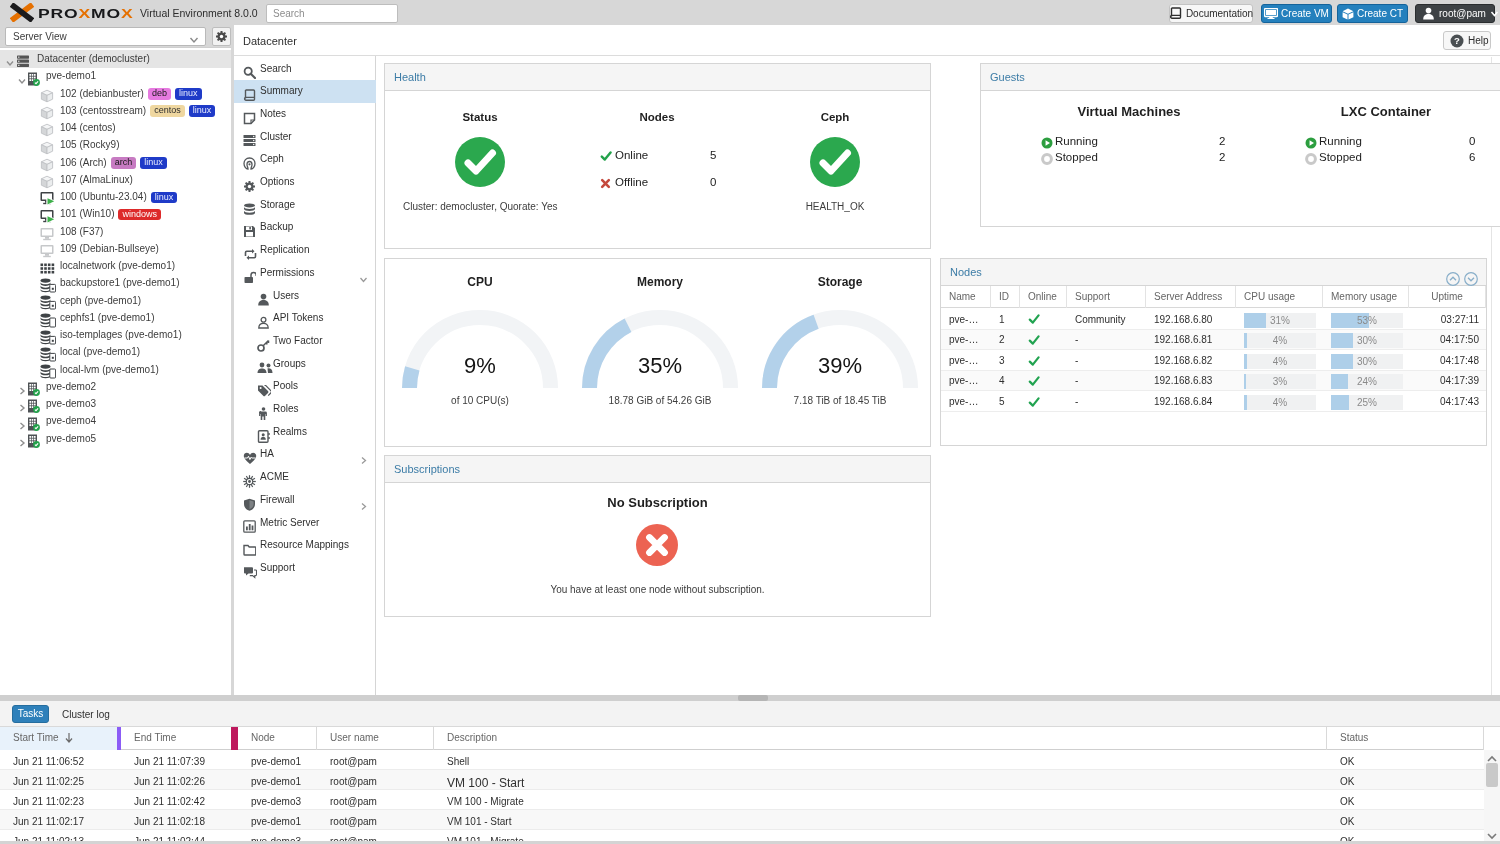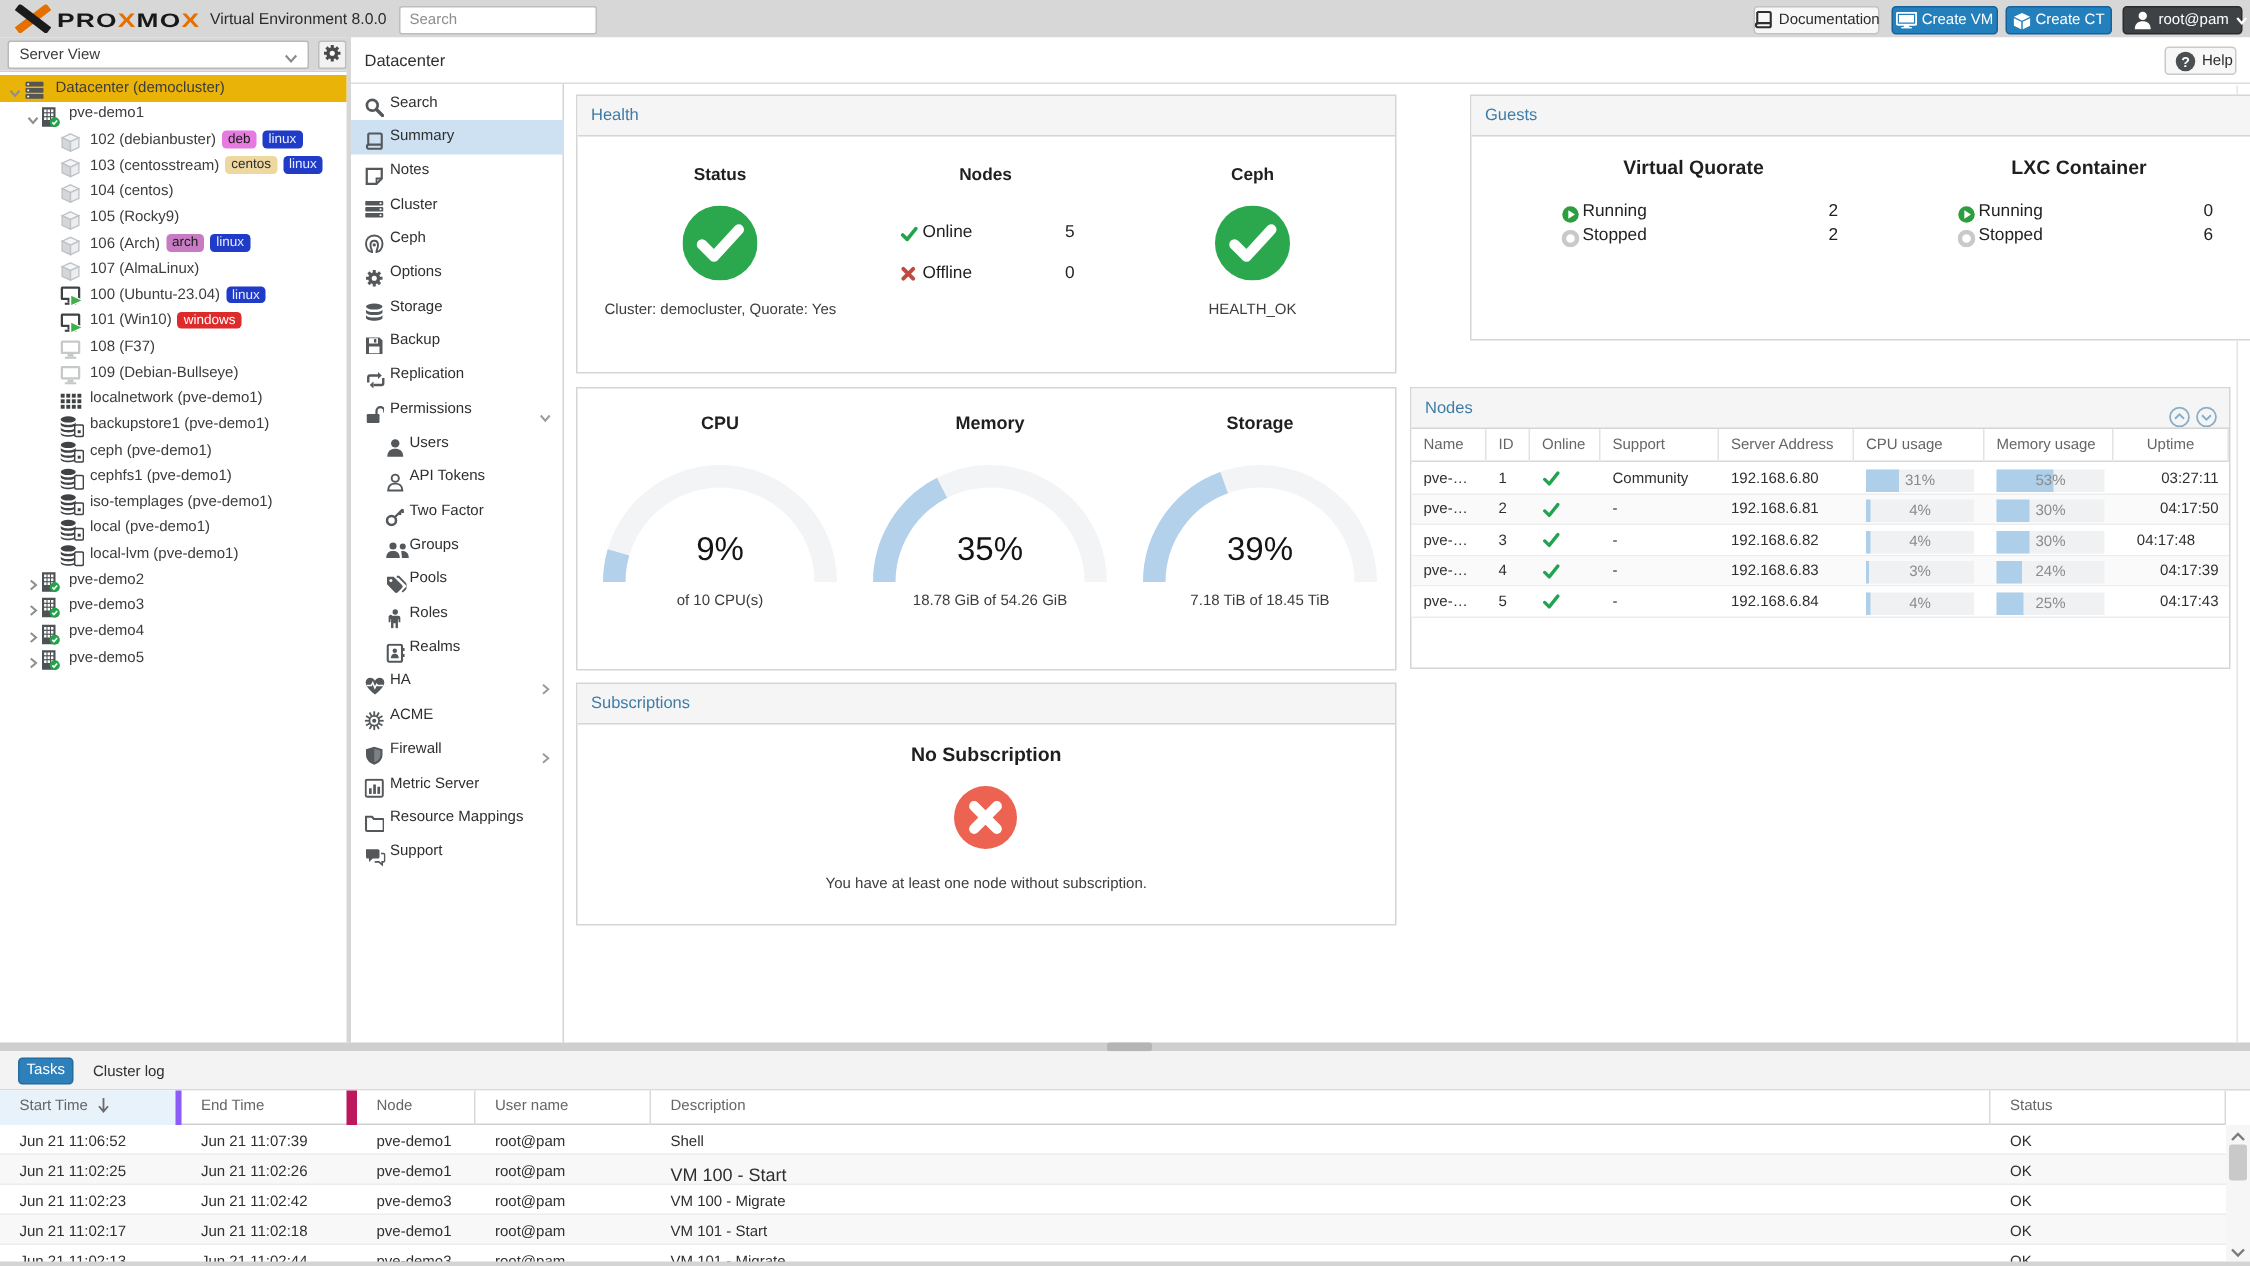--- a/index.html
+++ b/index.html
@@ -58,21 +58,21 @@
     </svg></div>
 <div class="abs" style="left:234px;top:25px;width:1266px;height:31px;background:#fff;border-bottom:1px solid #dcdcdc"></div>
 <div class="abs" style="left:243px;top:35px;font-size:11px;color:#2f2f2f">Datacenter</div>
 <div class="btn abs" style="left:1443px;top:31px;width:48px;background:#f7f7f7;border:1px solid #c9c9c9;color:#2b2b2b;gap:4px"><svg width="14" height="14" viewBox="0 0 14 14" style="">
       <circle cx="7" cy="7" r="6.5" fill="#4a4f52"></circle>
       <text x="7" y="10.4" text-anchor="middle" font-family="Liberation Sans" font-size="9.5" font-weight="bold" fill="#fff">?</text>
     </svg>Help</div>
 <div class="abs" style="left:0;top:47px;width:231px;height:648px;background:#fff;border-top:1px solid #cfcfcf;overflow:hidden" id="tree"></div>
 <div class="abs" style="left:231px;top:25px;width:3px;height:670px;background:#d7d7d7"></div>
 <div class="abs" style="left:0;top:0;width:231px;height:695px">
-    <div class="trow" style="top:50.0px;background:#eab308;">
+    <div class="trow" style="top:50.0px;background:#e5e5e5;">
       <span style="position:absolute;left:5px;top:4px"><svg width="10" height="10" viewBox="0 0 10 10" style="">
           <path d="M2 3.5 L5 7 L8 3.5" stroke="#8f8f8f" stroke-width="1.4" fill="none"></path>
         </svg></span>
       <span style="position:absolute;left:16px;top:2px"><svg width="14" height="14" viewBox="0 0 14 14" style="">
           <g fill="#555">
             <rect x="1" y="1.5" width="12" height="3.2" rx="0.6"></rect>
             <rect x="1" y="5.6" width="12" height="3.2" rx="0.6"></rect>
             <rect x="1" y="9.7" width="12" height="3.2" rx="0.6"></rect>
           </g>
           <g fill="#fff">
@@ -608,21 +608,21 @@
         </svg></div>
       <div class="abs" style="left:230px;top:84.5px;font-size:11.5px;color:#222">Offline</div>
       <div class="abs" style="left:325px;top:84.5px;font-size:11.5px;color:#222">0</div>
       <div class="abs" style="left:18px;top:110px;font-size:10px;color:#3d3d3d">Cluster: democluster, Quorate: Yes</div>
       <div class="abs" style="left:370px;top:110px;width:160px;text-align:center;font-size:10px;color:#3d3d3d">HEALTH_OK</div>
     </div>
   </div>
 <div class="panel" style="left:980px;top:63px;width:547px;height:164px">
     <div class="ph">Guests</div>
     <div style="position:relative;height:157px">
-      <div class="colhead abs" style="left:18px;top:13px;width:260px;font-size:13px">Virtual Quorate</div>
+      <div class="colhead abs" style="left:18px;top:13px;width:260px;font-size:13px">Virtual Machines</div>
       <div class="colhead abs" style="left:275px;top:13px;width:260px;font-size:13px">LXC Container</div>
       <div class="abs" style="left:60px;top:45.5px"><svg width="12" height="12" viewBox="0 0 12 12" style="">
           <circle cx="6.0" cy="6.0" r="5.5" fill="#2c9e3f"></circle>
           <path d="M4.5600000000000005 3.24 L9.0 6.0 L4.5600000000000005 8.76 Z" fill="#fff"></path>
         </svg></div>
       <div class="abs" style="left:74px;top:44.0px;font-size:11.5px;color:#222">Running</div>
       <div class="abs" style="left:238px;top:44.0px;font-size:11.5px;color:#222">2</div>
       <div class="abs" style="left:60px;top:61.5px"><svg width="12" height="12" viewBox="0 0 12 12" style="">
           <circle cx="6.0" cy="6.0" r="4.4" fill="none" stroke="#c9c9c9" stroke-width="3"></circle>
         </svg></div>
@@ -737,21 +737,21 @@
         <div style="position:absolute;left:134px;top:4.5px;color:#2f2f2f">-</div>
         <div style="position:absolute;left:213px;top:4.5px;color:#2f2f2f">192.168.6.82</div>
         <div class="gbar" style="position:absolute;left:303px;top:3.5px;width:72px">
           <div style="width:4%"></div>
           <span>4%</span>
         </div>
         <div class="gbar" style="position:absolute;left:390px;top:3.5px;width:72px">
           <div style="width:30%"></div>
           <span>30%</span>
         </div>
-        <div style="position:absolute;left:468px;top:4.5px;width:70px;text-align:center;color:#2f2f2f">04:17:48</div>
+        <div style="position:absolute;left:468px;top:4.5px;width:70px;text-align:right;color:#2f2f2f">04:17:48</div>
       </div>
       <div class="abs" style="left:0;top:84.8px;width:545px;height:20.6px;background:#fafafa;border-bottom:1px solid #ededed">
         <div style="position:absolute;left:8px;top:4.5px;color:#2f2f2f">pve-…</div>
         <div style="position:absolute;left:58px;top:4.5px;color:#2f2f2f">4</div>
         <div style="position:absolute;left:87px;top:4px"><svg width="12" height="12" viewBox="0 0 12 12" style="">
             <path d="M1.7999999999999998 6.6000000000000005 L4.800000000000001 9.600000000000001 L10.56 2.4000000000000004" stroke="#21a350" stroke-width="2.2" fill="none" stroke-linecap="round" stroke-linejoin="round"></path>
           </svg></div>
         <div style="position:absolute;left:134px;top:4.5px;color:#2f2f2f">-</div>
         <div style="position:absolute;left:213px;top:4.5px;color:#2f2f2f">192.168.6.83</div>
         <div class="gbar" style="position:absolute;left:303px;top:3.5px;width:72px">

